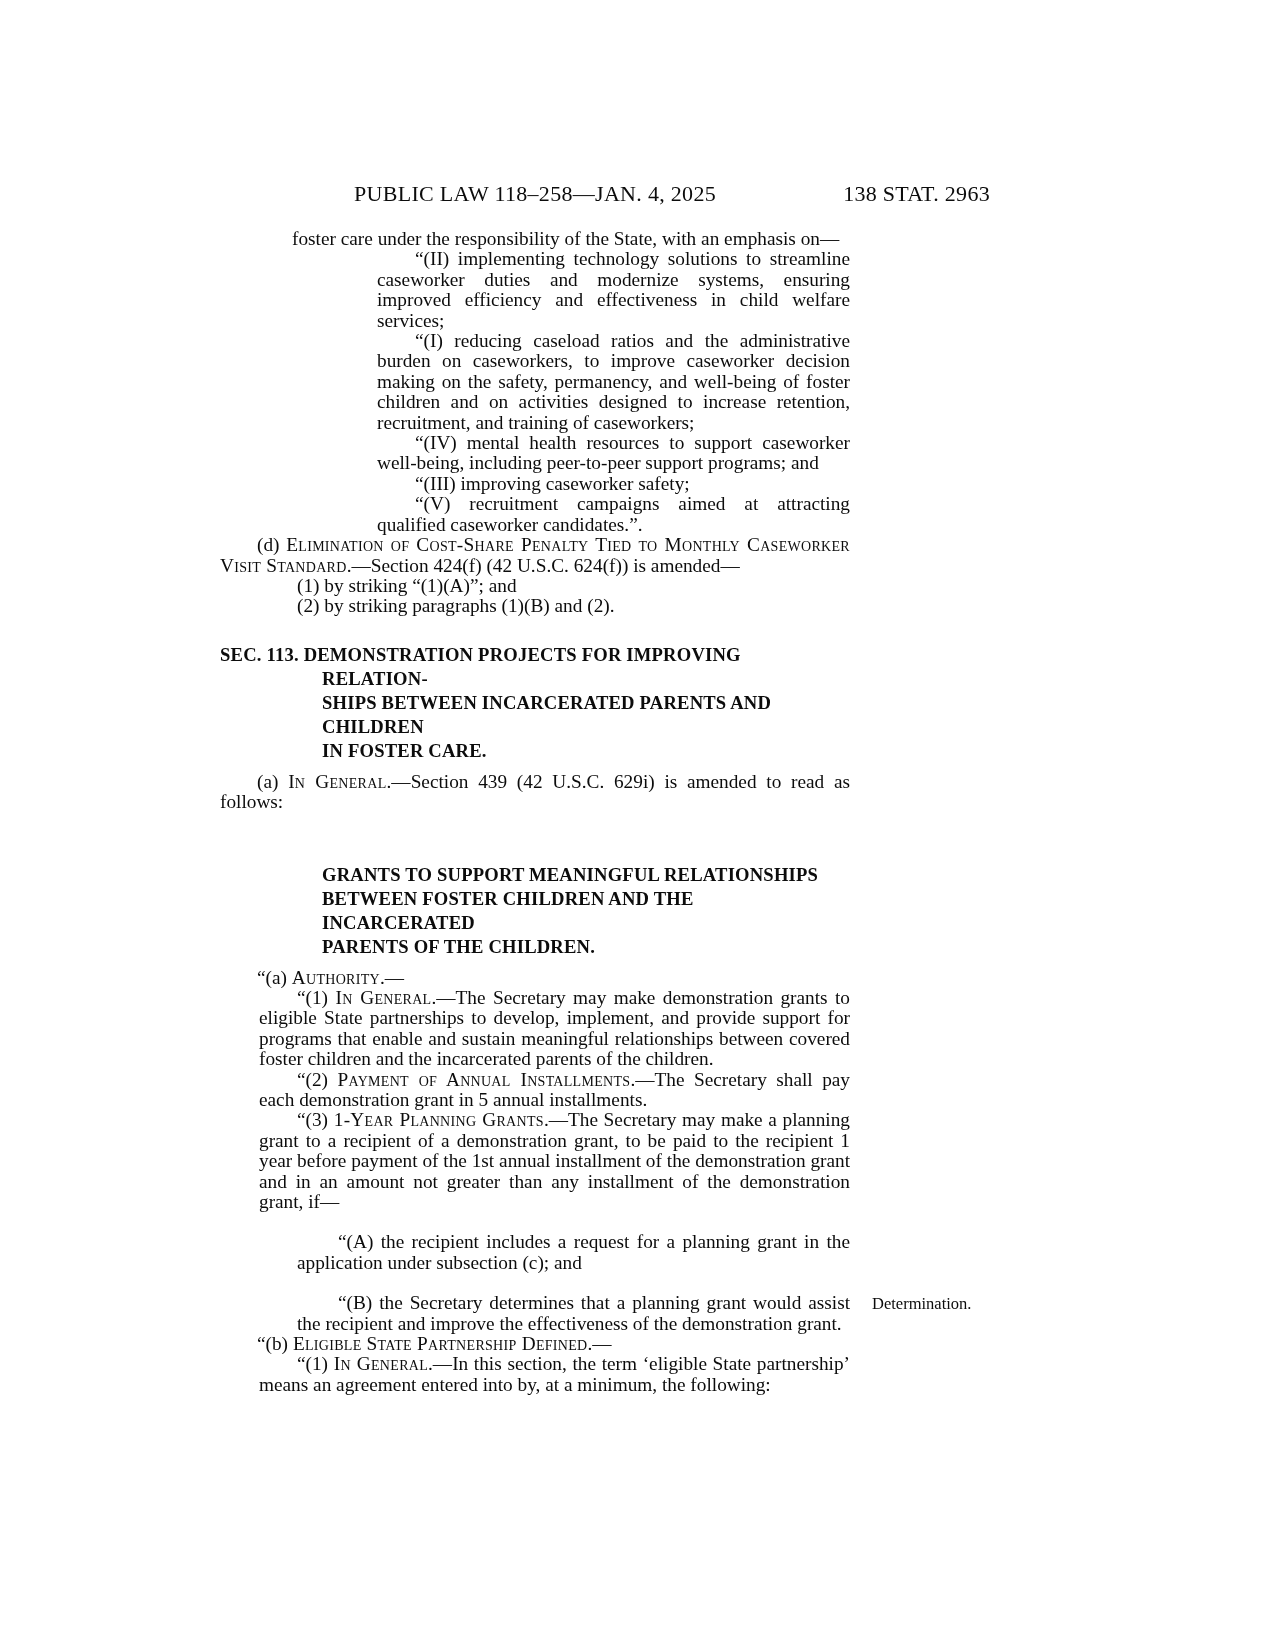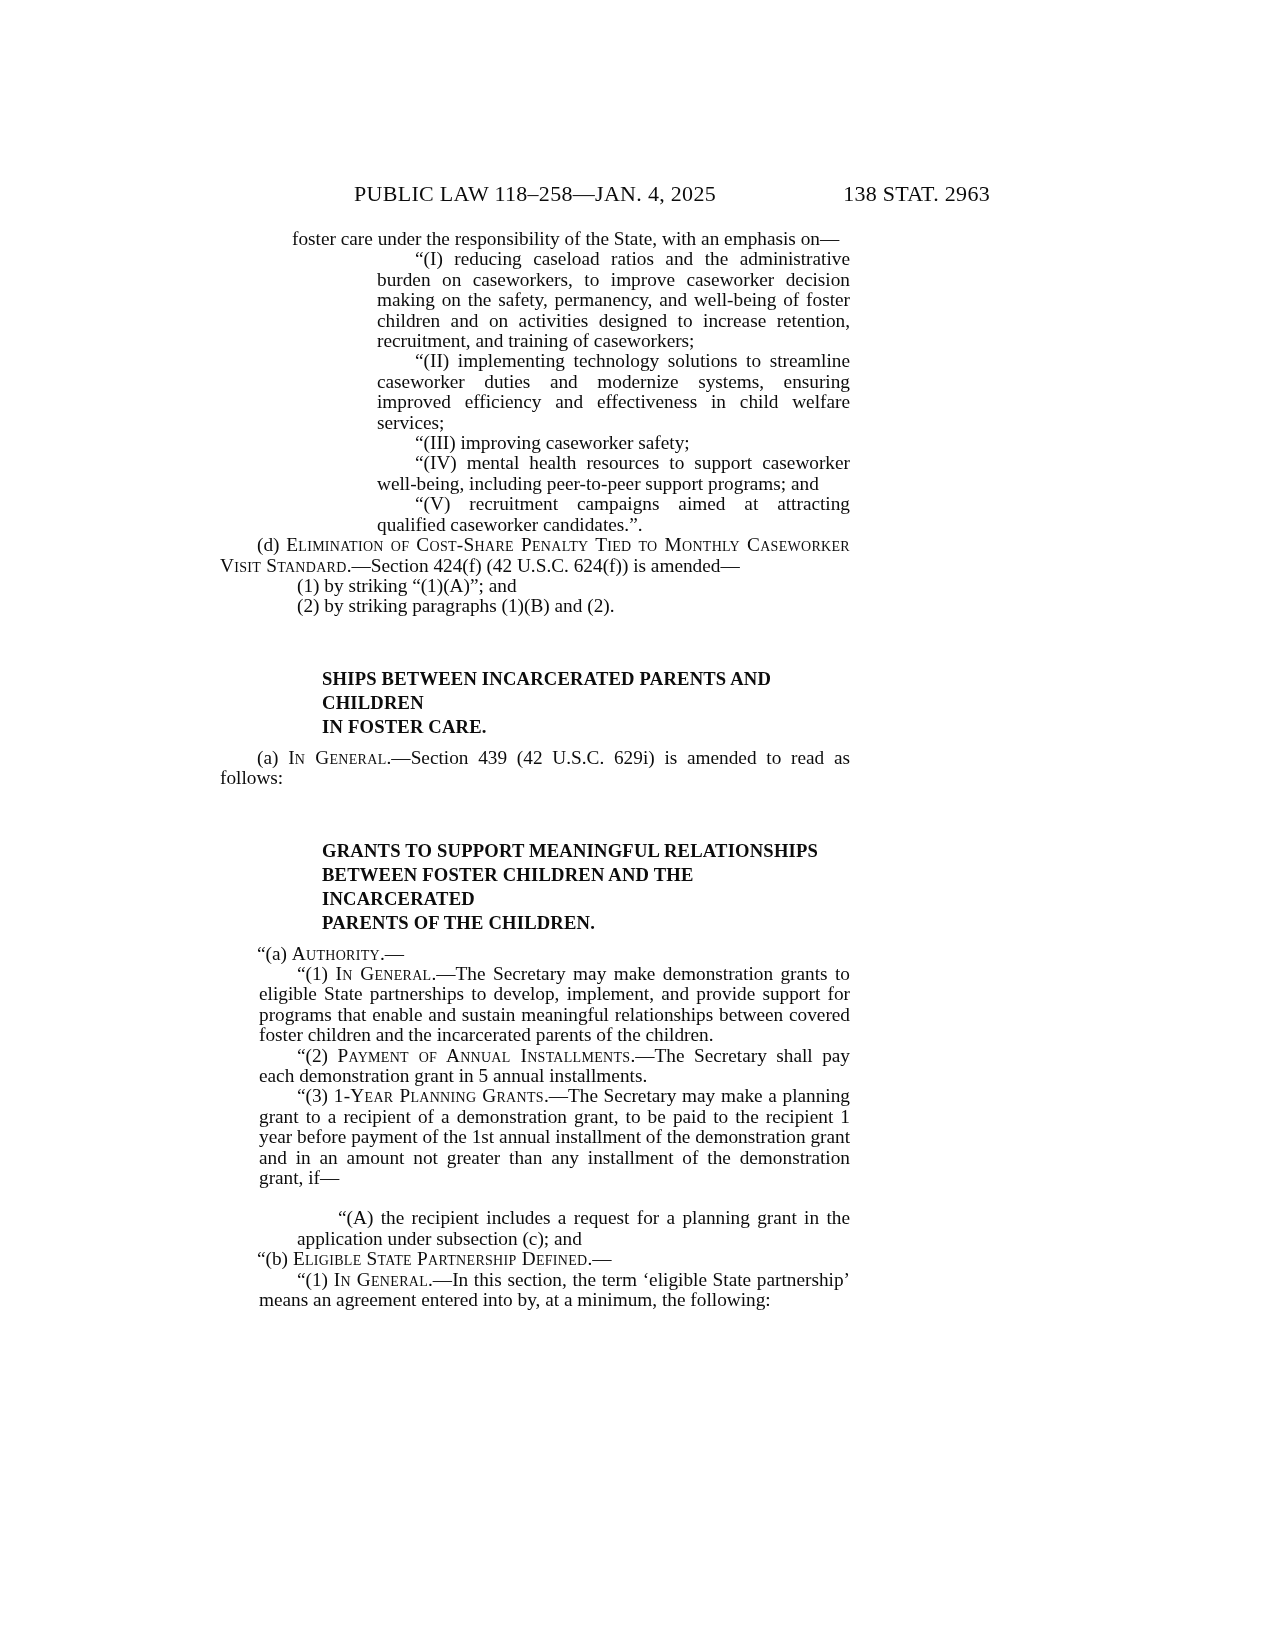--- a/index.html
+++ b/index.html
@@ -82,32 +82,33 @@
 </head>
 <body>
 
 <div class="page">
   <div class="header">
     <div class="header-left">PUBLIC LAW 118–258—JAN. 4, 2025</div>
     <div class="header-right">138 STAT. 2963</div>
   </div>
   <div class="text-column">
       <p class="para cont3"><span>foster care under the responsibility of the State, with an emphasis on—</span></p>
+      <p class="para item3"><span>“(II) implementing technology solutions to streamline caseworker duties and modernize systems, ensuring improved efficiency and effectiveness in child welfare services;</span></p>
       <p class="para item3"><span>“(I) reducing caseload ratios and the administrative burden on caseworkers, to improve caseworker decision making on the safety, permanency, and well-being of foster children and on activities designed to increase retention, recruitment, and training of caseworkers;</span></p>
-      <p class="para item3"><span>“(II) implementing technology solutions to streamline caseworker duties and modernize systems, ensuring improved efficiency and effectiveness in child welfare services;</span></p>
+      <p class="para item3"><span>“(IV) mental health resources to support caseworker well-being, including peer-to-peer support programs; and</span></p>
       <p class="para item3"><span>“(III) improving caseworker safety;</span></p>
-      <p class="para item3"><span>“(IV) mental health resources to support caseworker well-being, including peer-to-peer support programs; and</span></p>
       <p class="para item3"><span>“(V) recruitment campaigns aimed at attracting qualified caseworker candidates.”.</span></p>
       <p class="para lvl0"><span>(d) </span><span class="run-sc">Elimination of Cost-Share Penalty Tied to Monthly Caseworker Visit Standard</span><span>.—Section 424(f) (42 U.S.C. 624(f)) is amended—</span></p>
       <p class="para lvl1"><span>(1) by striking “(1)(A)”; and</span></p>
       <p class="para lvl1"><span>(2) by striking paragraphs (1)(B) and (2).</span></p>
-      <p class="para sec-head"><br><span>SHIPS BETWEEN INCARCERATED PARENTS AND CHILDREN</span><br><span>IN FOSTER CARE.</span></p>
+      <p class="para sec-head"><span>SEC. 113. DEMONSTRATION PROJECTS FOR IMPROVING RELATION-</span><br><span>SHIPS BETWEEN INCARCERATED PARENTS AND CHILDREN</span><br><span>IN FOSTER CARE.</span></p>
       <p class="para lvl0"><span>(a) </span><span class="run-sc">In General</span><span>.—Section 439 (42 U.S.C. 629i) is amended to read as follows:</span></p>
       <p class="para sec-head"><br><span>GRANTS TO SUPPORT MEANINGFUL RELATIONSHIPS</span><br><span>BETWEEN FOSTER CHILDREN AND THE INCARCERATED</span><br><span>PARENTS OF THE CHILDREN.</span></p>
       <p class="para lvl0"><span>“(a) </span><span class="run-sc">Authority</span><span>.—</span></p>
       <p class="para lvl1"><span>“(1) </span><span class="run-sc">In General</span><span>.—The Secretary may make demonstration grants to eligible State partnerships to develop, implement, and provide support for programs that enable and sustain meaningful relationships between covered foster children and the incarcerated parents of the children.</span></p>
       <p class="para lvl1"><span>“(2) </span><span class="run-sc">Payment of Annual Installments</span><span>.—The Secretary shall pay each demonstration grant in 5 annual installments.</span></p>
       <p class="para lvl1"><span>“(3) </span><span class="run-sc">1-Year Planning Grants</span><span>.—The Secretary may make a planning grant to a recipient of a demonstration grant, to be paid to the recipient 1 year before payment of the 1st annual installment of the demonstration grant and in an amount not greater than any installment of the demonstration grant, if—</span></p>
       <p class="para lvl2"><span>“(A) the recipient includes a request for a planning grant in the application under subsection (c); and</span></p>
+      <p class="para lvl2 has-note"><span>“(B) the Secretary determines that a planning grant would assist the recipient and improve the effectiveness of the demonstration grant.</span><span class="margin-note">Determination.</span></p>
       <p class="para lvl0"><span>“(b) </span><span class="run-sc">Eligible State Partnership Defined</span><span>.—</span></p>
       <p class="para lvl1"><span>“(1) </span><span class="run-sc">In General</span><span>.—In this section, the term ‘eligible State partnership’ means an agreement entered into by, at a minimum, the following:</span></p>
     </div>
 </div>
 
 </body></html>

